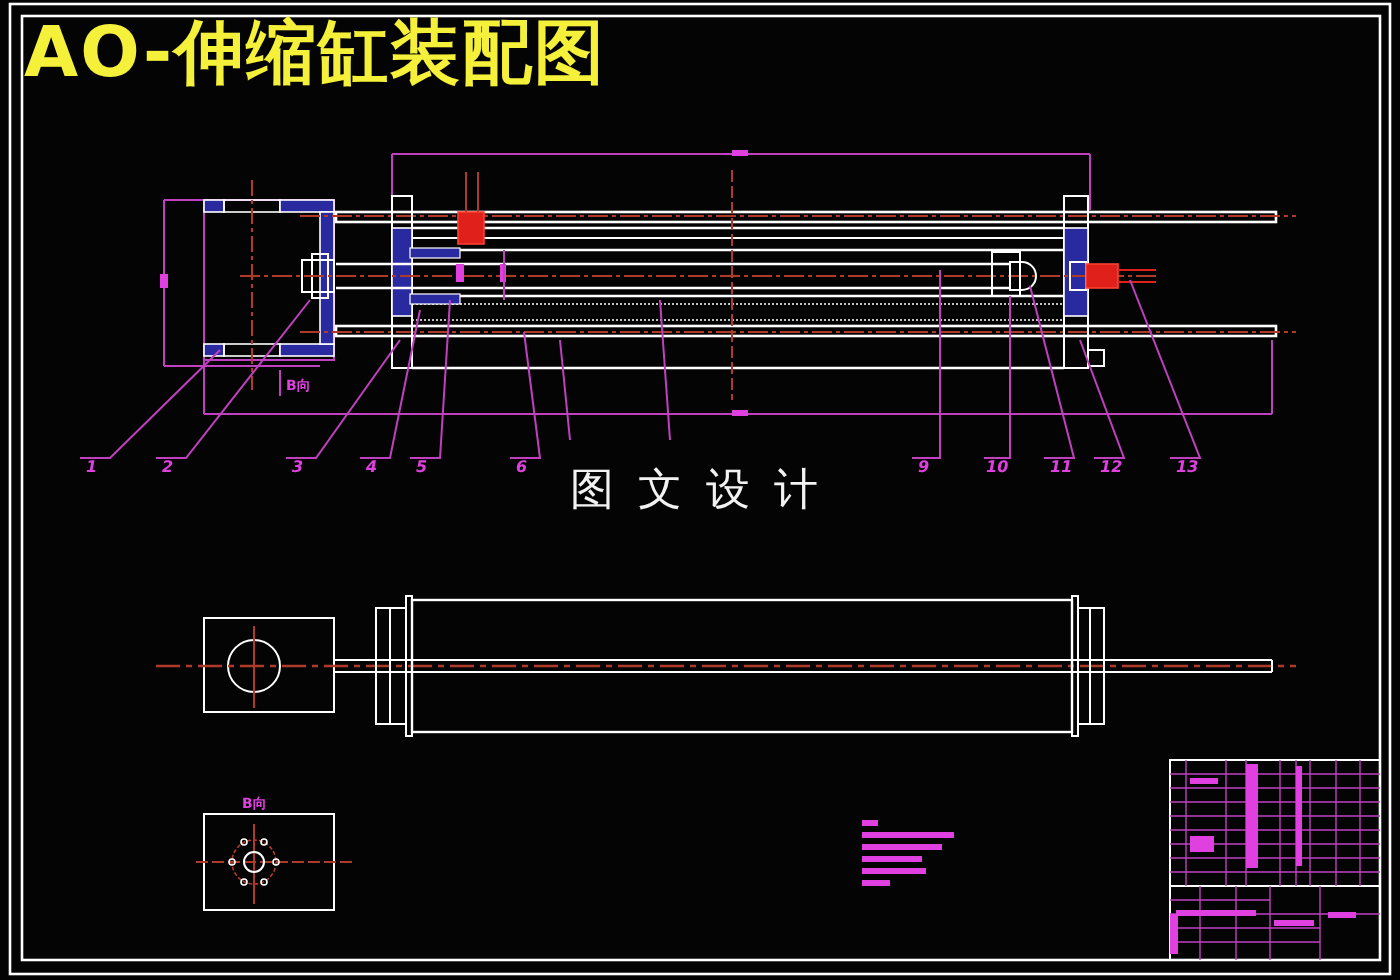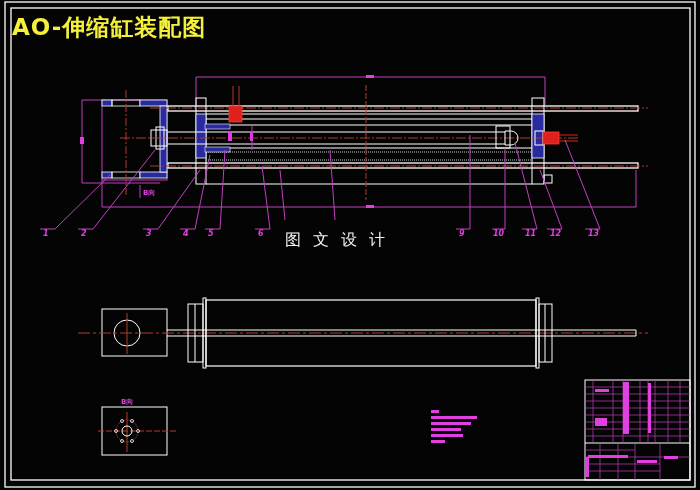--- a/index.html
+++ b/index.html
@@ -1,19 +1,19 @@
 <!DOCTYPE html>
 <html><head>
 <meta charset="utf-8">
 <style>
   html, body { margin:0; padding:0; background:#000; }
   body { width:700px; height:490px; overflow:hidden; position:relative; font-family:"DejaVu Sans", sans-serif; }
   .canvas { position:absolute; left:0; top:0; width:700px; height:490px; background:#040404; }
-  .title { position:absolute; left:12px; top:6px; font-family:"DejaVu Sans", sans-serif; font-weight:bold; font-size:23px; color:#f5f03a; letter-spacing:1px; line-height:42px; white-space:nowrap;text-align:right; }
-  .watermark { position:absolute; left:285px; top:230px; color:#f2f2f2; font-family:"DejaVu Serif", serif; font-size:16px; letter-spacing:12px; white-space:nowrap; }
+  .title { position:absolute; left:12px; top:6px; font-family:"DejaVu Sans", sans-serif; font-weight:bold; font-size:35px; color:#f5f03a; letter-spacing:1px; line-height:42px; white-space:nowrap;text-align:right; }
+  .watermark { position:absolute; left:285px; top:230px; color:#f2f2f2; font-family:"DejaVu Serif", serif; font-size:22px; letter-spacing:12px; white-space:nowrap; }
   svg { position:absolute; left:0; top:0; }
   .lbl { font-family:"DejaVu Sans", sans-serif; font-size:8px; font-style:italic; font-weight:bold; fill:#e040e0; }
   .vlabel { font-family:"DejaVu Sans", sans-serif; font-size:7px; font-weight:bold; fill:#e040e0; }
 </style>
 </head>
 <body>
 
 <div class="canvas">
 
   <svg width="700" height="490" viewBox="0 0 700 490">

